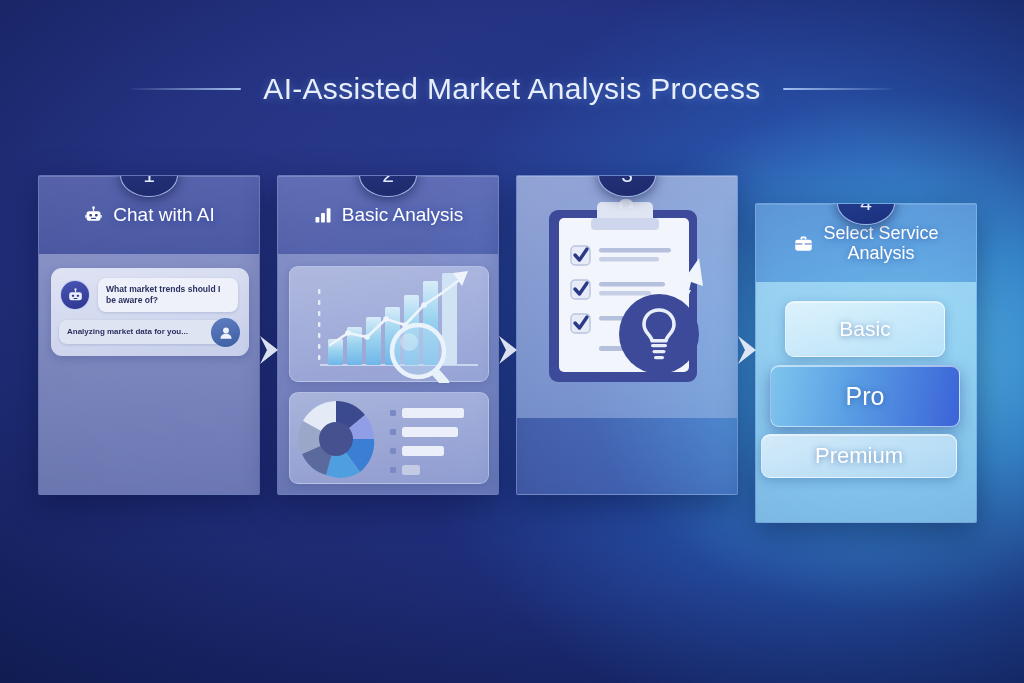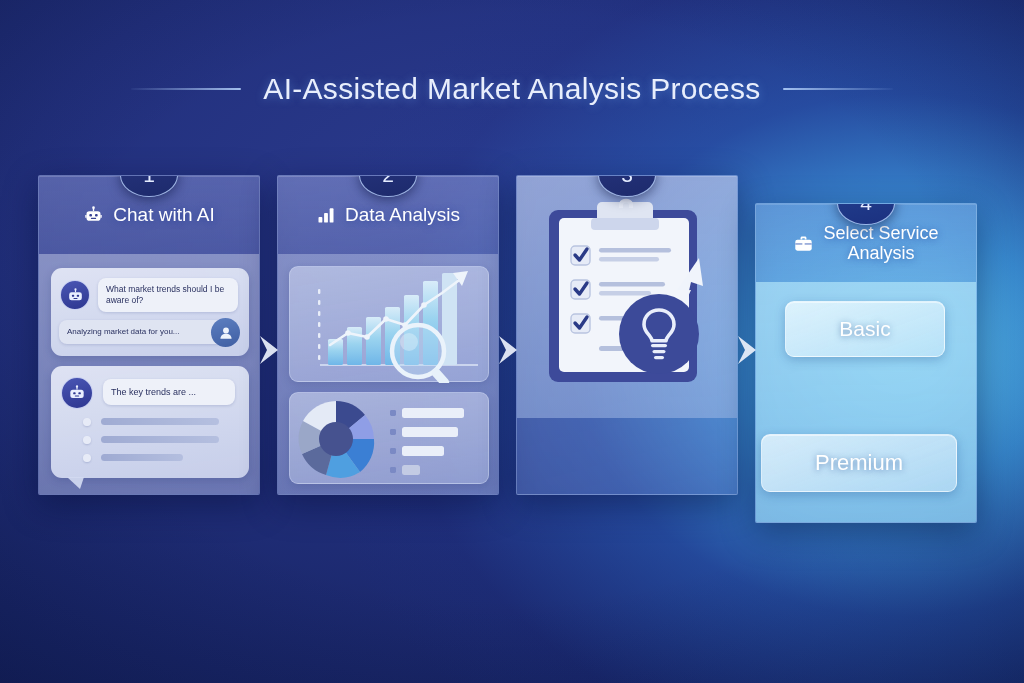--- a/index.html
+++ b/index.html
@@ -88,20 +88,21 @@
   }
   #panel-4 .step-badge { background:linear-gradient(170deg, #23408f, #1b3180); }
 
   .hdr-icon { flex:0 0 auto; display:flex; align-items:center; justify-content:center; }
 
   
   .chat-card {
     position:absolute; border-radius:11px;
     background:linear-gradient(170deg, rgba(228,232,246,0.95), rgba(206,213,238,0.92));
     box-shadow:0 3px 9px rgba(30,45,110,0.22);
+    font-weight:bold;
   }
   #chat-group-1 { left:12px; top:14px; width:198px; height:88px; }
   #chat-group-2 { left:12px; top:112px; width:198px; height:112px; }
   #chat-group-2::after {
     content:""; position:absolute; left:16px; bottom:-11px;
     border-left:13px solid transparent; border-right:4px solid transparent;
     border-top:12px solid rgba(210,217,240,0.93);
   }
   .avatar {
     position:absolute; border-radius:50%;
@@ -157,21 +158,21 @@
     border:1px solid rgba(255,255,255,0.55);
   }
   #tier-pro {
     left:14px; top:83px; width:190px; height:62px;
     background:linear-gradient(100deg, #7fc5ee 0%, #5a9fe4 42%, #3b63d8 100%);
     border:1px solid rgba(235,248,255,0.60);
     font-size:25px;
     box-shadow:0 5px 16px rgba(18,45,125,0.42), inset 0 1px 0 rgba(255,255,255,0.55);
   }
   #tier-premium {
-    left:5px; top:152px; width:196px; height:58px;
+    left:5px; top:152px; width:196px; height:44px;
     background:linear-gradient(160deg, rgba(226,242,252,0.86), rgba(186,222,246,0.74));
     border:1px solid rgba(255,255,255,0.55);
     font-size:22px;
   }
 
   
   .arrow { position:absolute; top:330px; width:28px; height:40px; }
   #arrow-1 { left:255px; }
   #arrow-2 { left:494px; }
   #arrow-3 { left:733px; }
@@ -223,55 +224,35 @@
       <div class="bubble" style="left:47px; top:10px; width:140px; height:34px;">What market trends should I be aware of?</div>
       <div class="bubble dark" style="left:8px; top:52px; width:165px; height:24px; font-size:8px;">Analyzing market data for you...</div>
       <div class="avatar user" style="left:160px; top:50px; width:29px; height:29px;">
         <svg width="18" height="18" viewBox="0 0 24 24">
           <circle cx="12" cy="8.6" r="3.9" fill="#eef3fb"></circle>
           <path d="M4.6 19.6c0-4.1 3.3-6.6 7.4-6.6s7.4 2.5 7.4 6.6z" fill="#eef3fb"></path>
         </svg>
       </div>
     </div>
 
-    <div class="chat-card" id="chat-group-2">
-      <div class="avatar bot" style="left:10px; top:11px; width:32px; height:32px;">
-        <svg width="20" height="20" viewBox="0 0 24 24">
-          <rect x="4" y="8" width="16" height="10" rx="3" fill="#e9eeff"></rect>
-          <rect x="7.4" y="11" width="3" height="2.6" rx="1.1" fill="#2d3690"></rect>
-          <rect x="13.6" y="11" width="3" height="2.6" rx="1.1" fill="#2d3690"></rect>
-          <rect x="9.4" y="15" width="5.2" height="1.3" rx="0.6" fill="#2d3690"></rect>
-          <rect x="11.3" y="4.6" width="1.4" height="3.4" rx="0.7" fill="#e9eeff"></rect>
-          <circle cx="12" cy="4.2" r="1.4" fill="#e9eeff"></circle>
-        </svg>
-      </div>
-      <div class="bubble" style="left:52px; top:13px; width:132px; height:26px; font-size:9px;">The key trends are ...</div>
-
-      <div class="ph-dot" style="left:32px; top:52px;"></div>
-      <div class="ph-line" style="left:50px; top:52px; width:118px;"></div>
-      <div class="ph-dot" style="left:32px; top:70px;"></div>
-      <div class="ph-line" style="left:50px; top:70px; width:118px;"></div>
-      <div class="ph-dot" style="left:32px; top:88px;"></div>
-      <div class="ph-line" style="left:50px; top:88px; width:82px;"></div>
-    </div>
 
   </div>
 </div>
 
 <div class="panel" id="panel-2">
   <div class="step-badge">2</div>
   <div class="panel-header">
     <span class="hdr-icon">
       <svg width="20" height="20" viewBox="0 0 24 24">
         <rect x="3" y="14.5" width="4.6" height="6.5" rx="1" fill="#ffffff"></rect>
         <rect x="9.7" y="9.5" width="4.6" height="11.5" rx="1" fill="#ffffff"></rect>
         <rect x="16.4" y="4" width="4.6" height="17" rx="1" fill="#ffffff"></rect>
       </svg>
     </span>
-    <span class="panel-title">Data Analysis</span>
+    <span class="panel-title">Basic Analysis</span>
   </div>
   <div class="panel-body">
 
     <div class="inner-card" id="chart-card">
       <svg width="200" height="116" viewBox="0 0 200 116">
         <defs>
           <linearGradient id="barg" x1="0" y1="1" x2="0" y2="0">
             <stop offset="0%" stop-color="#6fb6e8"></stop>
             <stop offset="55%" stop-color="#9ad3ef"></stop>
             <stop offset="100%" stop-color="#d8ecf9"></stop>
@@ -405,20 +386,21 @@
         <circle cx="12" cy="12.6" r="1.5" fill="#ffffff"></circle>
       </svg>
     </span>
     <span class="panel-title two-line">
       <span>Select Service</span><br>
       <span>Analysis</span>
     </span>
   </div>
   <div class="panel-body">
     <div class="tier" id="tier-basic">Basic</div>
+    <div class="tier" id="tier-pro">Pro</div>
     <div class="tier" id="tier-premium">Premium</div>
   </div>
 </div>
 
 <div class="arrow" id="arrow-1">
   <svg width="28" height="40" viewBox="0 0 28 40">
     <path d="M5 6 L23 20 L5 34 L12 20 Z" fill="#e9effa" opacity="0.93"></path>
   </svg>
 </div>
 <div class="arrow" id="arrow-2">

